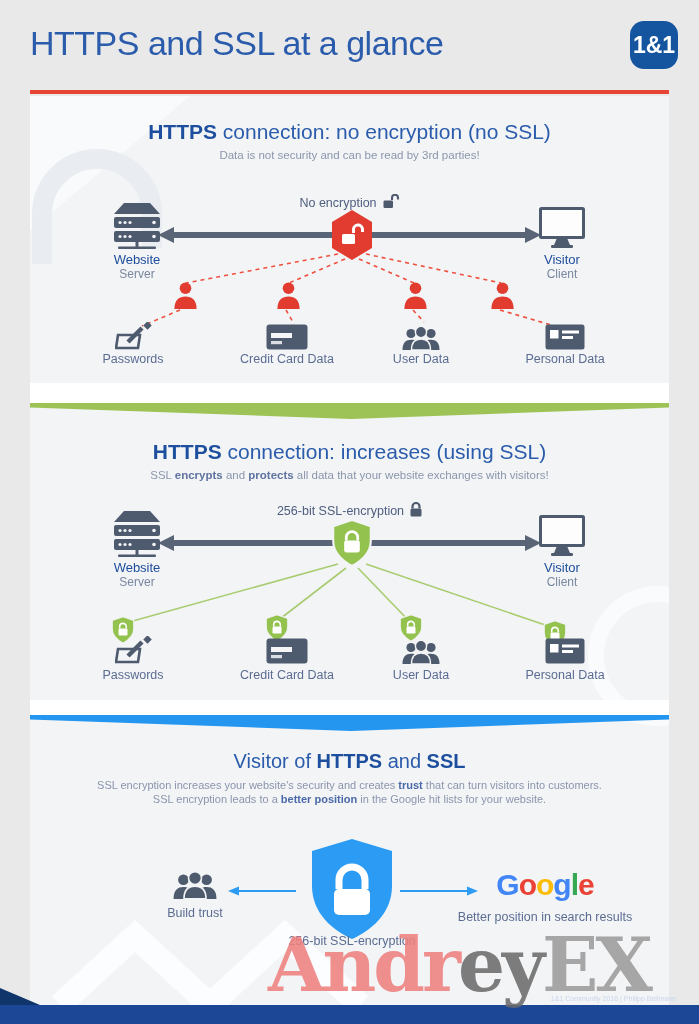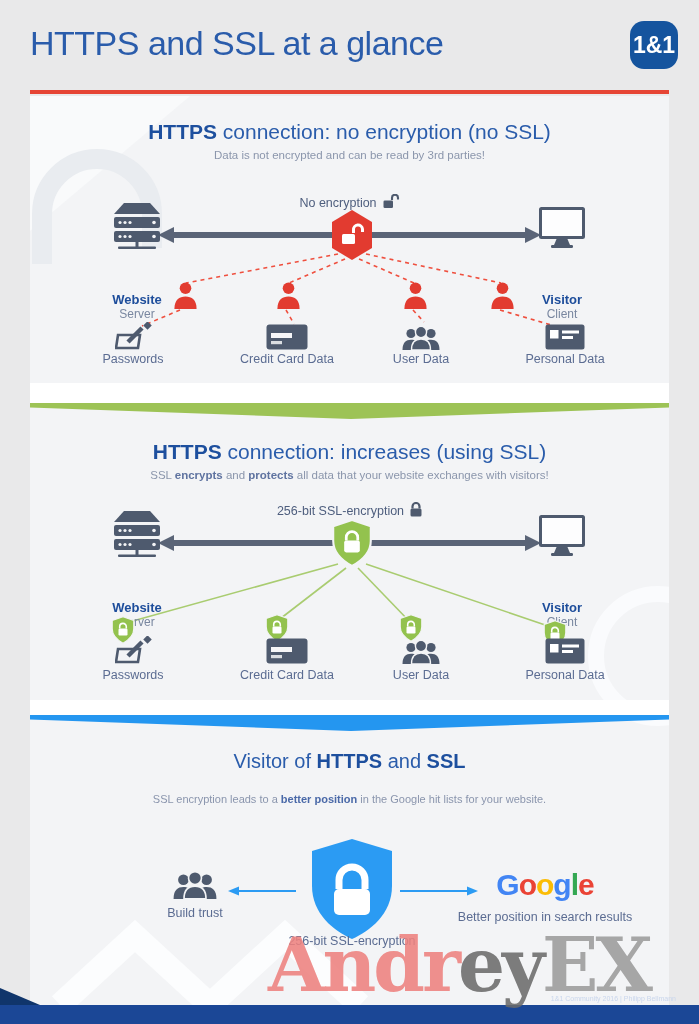--- a/index.html
+++ b/index.html
@@ -16,21 +16,21 @@
 
   .panel{left:30px;top:96px;width:639px;height:909px;background:#f3f4f6;}
 
   .sec{left:30px;width:639px;}
   .sec-title{left:0;width:639px;font-size:21px;color:#2a5cab;}
   .sec-title b{color:#1d4f9e;}
   .sec-sub{left:0;width:639px;font-size:11.5px;color:#8b96ac;}
   .sec-sub b{color:#5f73a0;}
   .enc-label{left:0;width:639px;font-size:12.5px;color:#4e5e7e;}
   .enc-label svg{vertical-align:-2px;margin-left:6px;}
-  .ep-title{font-size:13px;font-weight:bold;color:#1d4d9b;line-height:15px;margin-top:40px;}
+  .ep-title{font-size:13px;font-weight:normal;color:#1d4d9b;line-height:15px;}
   .ep-sub{font-size:12px;color:#7987a0;line-height:14px;}
   .data-label{font-size:12.5px;color:#5b6c92;}
 
   .benefit-p{left:0;width:639px;font-size:11px;color:#8a95ad;line-height:14px;}
   .benefit-p b{color:#4a69a8;}
   .benefits-title{font-size:20px;color:#2a5cab;}
   .benefits-title b{color:#1d4f9e;}
 
   .google{font-size:30px;font-weight:bold;letter-spacing:-1px;font-family:"Liberation Sans",sans-serif;}
   .g-blue{color:#4285F4;} .g-red{color:#EA4335;} .g-yellow{color:#FBBC05;} .g-green{color:#34A853;}
@@ -58,21 +58,21 @@
     <polyline points="180,909 255,840 330,909" fill="none" stroke="#fcfdfe" stroke-width="24"></polyline>
   </svg>
 
   <div class="abs hdr-title">HTTPS and SSL at a glance</div>
   <div class="abs logo">1&amp;1</div>
   <div class="abs redline"></div>
 
   <div class="abs sec" style="top:96px;height:304px;">
 
     <div class="abs sec-title ctr" style="top:24px;"><b>HTTPS</b><span> connection: no encryption (no SSL)</span></div>
-    <div class="abs sec-sub ctr" style="top:53px;">Data is not encrypted and can be read by 3rd parties!</div>
+    <div class="abs sec-sub ctr" style="top:53px;">Data is not security and can be read by 3rd parties!</div>
 
     <div class="abs enc-label ctr" style="top:98px;">
       <span>No encryption</span><svg width="17" height="15" viewBox="0 0 17 15">
           <rect x="0.5" y="6.5" width="9.5" height="7.5" rx="1.3" fill="#4e5a6e"></rect>
           <path d="M9 6 V3.8 A3 3 0 0 1 15 3.8 V5.6" fill="none" stroke="#4e5a6e" stroke-width="2.1"></path>
         </svg>
     </div>
 
     <svg class="abs" style="left:0;top:0;" width="639" height="304" viewBox="0 0 639 304">
       <polygon points="128,139 144,131 144,147" fill="#5a6477"></polygon>
@@ -293,20 +293,21 @@
 
   <svg class="abs" style="left:30px;top:700px;" width="639" height="34" viewBox="0 0 639 34">
     <rect x="0" y="0" width="639" height="15" fill="#ffffff"></rect>
     <polygon points="0,15 639,15 639,19.5 321,31 0,19.5" fill="#2496f0"></polygon>
   </svg>
 
   <div class="abs sec" style="top:734px;height:271px;">
 
     <div class="abs ctr benefits-title" style="left:0;top:16px;width:639px;"><span>Visitor of </span><b>HTTPS</b><span> and </span><b>SSL</b></div>
 
+    <div class="abs benefit-p ctr" style="top:44px;"><span>SSL encryption increases your website's security and creates </span><b>trust</b><span> that can turn visitors into customers.</span></div>
     <div class="abs benefit-p ctr" style="top:58px;"><span>SSL encryption leads to a </span><b>better position</b><span> in the Google hit lists for your website.</span></div>
 
     <svg class="abs" style="left:0;top:0;" width="639" height="271" viewBox="0 0 639 271">
       <line x1="266" y1="157" x2="208" y2="157" stroke="#2b9bf3" stroke-width="2"></line>
       <polygon points="198,157 209,152.5 209,161.5" fill="#2b9bf3"></polygon>
       <line x1="370" y1="157" x2="438" y2="157" stroke="#2b9bf3" stroke-width="2"></line>
       <polygon points="448,157 437,152.5 437,161.5" fill="#2b9bf3"></polygon>
     </svg>
 
     <svg class="abs" style="left:278px;top:104px;" width="88" height="102" viewBox="0 0 88 102">

